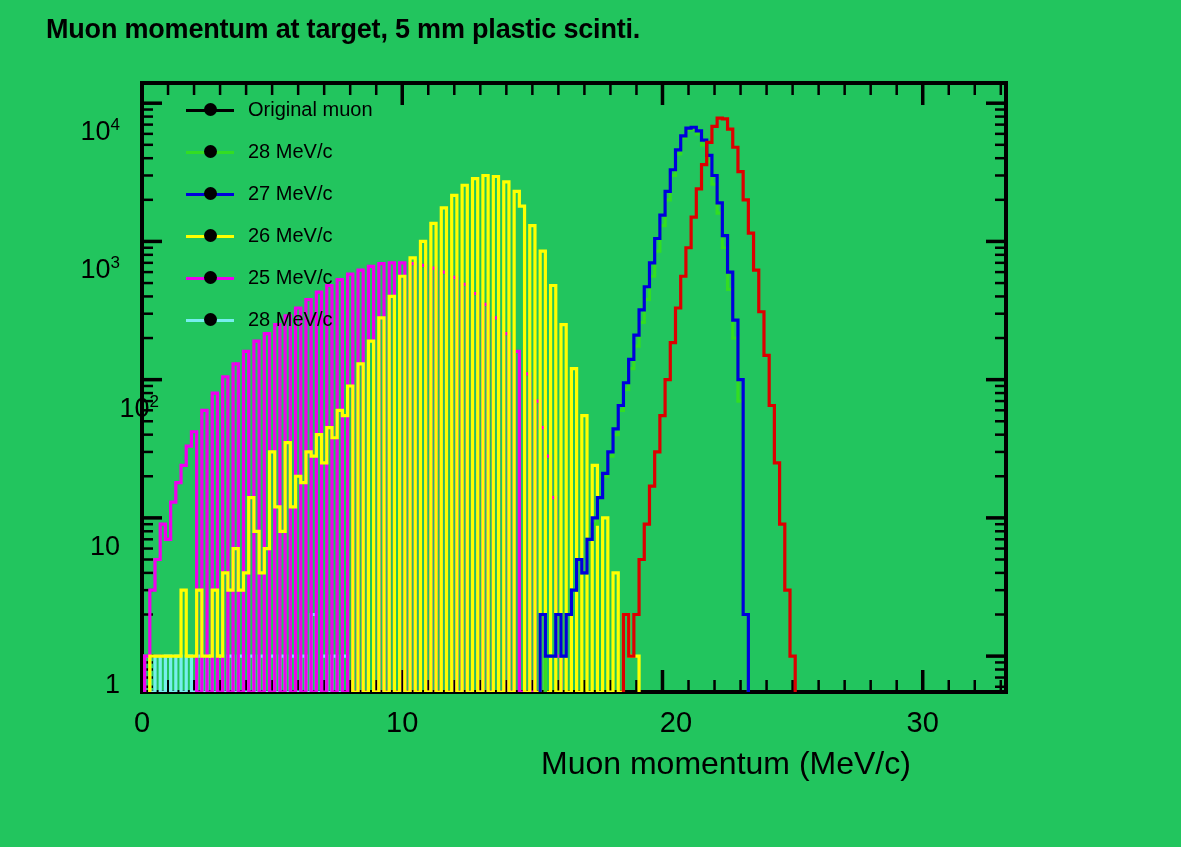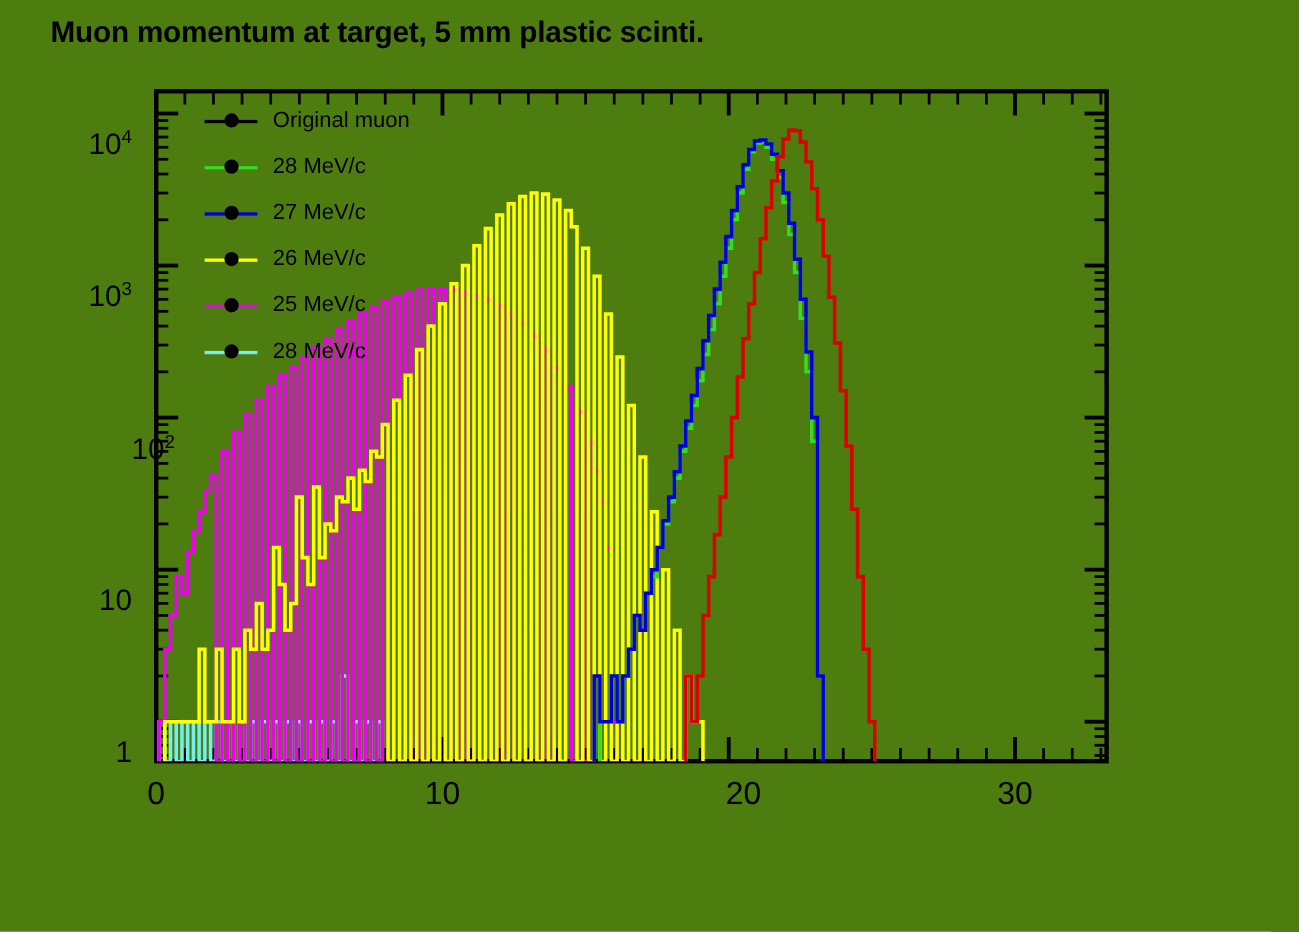--- a/index.html
+++ b/index.html
@@ -1,17 +1,17 @@
 <!DOCTYPE html>
 <html><head>
 <meta charset="utf-8">
 <style>
   html,body{margin:0;padding:0;background:#fff;}
   body{width:1181px;height:847px;font-family:"Liberation Sans",sans-serif;overflow:hidden;}
-  #root{position:relative;width:1181px;height:847px;background:#4d7c0f;}
+  #root{position:relative;width:1181px;height:847px;background:#22c55e;}
 
   #title{
     position:absolute; left:46px; top:14px;
     font-size:27px; font-weight:bold; color:#000;
     letter-spacing:-0.2px; white-space:nowrap;
   }
 
   #plot{ position:absolute; left:0; top:0; width:1181px; height:847px; }
 
   #xlabel{
@@ -246,20 +246,21 @@
         <span class="leg-dot"></span>
         <span class="leg-txt">25 MeV/c</span>
       </div>
       <div class="leg-row">
         <span class="leg-line" style="background: rgb(119, 238, 238);"></span>
         <span class="leg-dot"></span>
         <span class="leg-txt">28 MeV/c</span>
       </div>
     </div>
 
+  <div id="xlabel">Muon momentum (MeV/c)</div>
 
 <div class="ytick" style="top: 656.111px; left: 0px; width: 120px;">1</div>
     <div class="ytick" style="top: 517.883px; left: 0px; width: 120px;">10</div>
     <div class="ytick" style="top: 379.655px; left: 0px; width: 120px; padding-left: 39px;">10<sup>2</sup></div>
     <div class="ytick" style="top: 241.427px; left: 0px; width: 120px;">10<sup>3</sup></div>
     <div class="ytick" style="top: 103.199px; left: 0px; width: 120px;">10<sup>4</sup></div>
     <div class="xtick" style="left: 142px; top: 706px;">0</div>
     <div class="xtick" style="left: 402.241px; top: 706px;">10</div>
     <div class="xtick" style="left: 676px; top: 706px;">20</div>
     <div class="xtick" style="left: 922.723px; top: 706px;">30</div>

